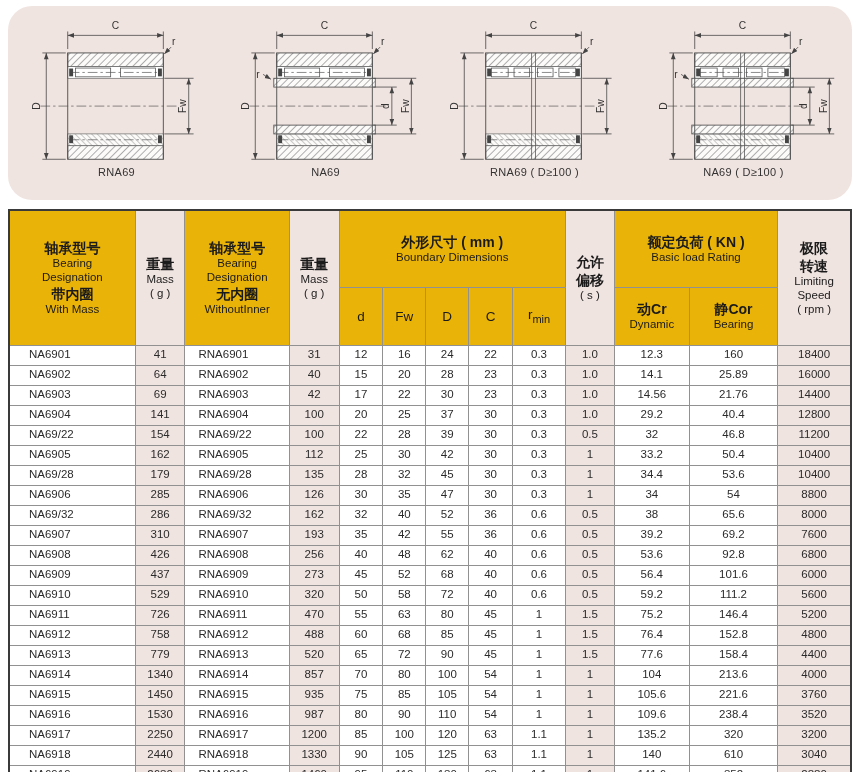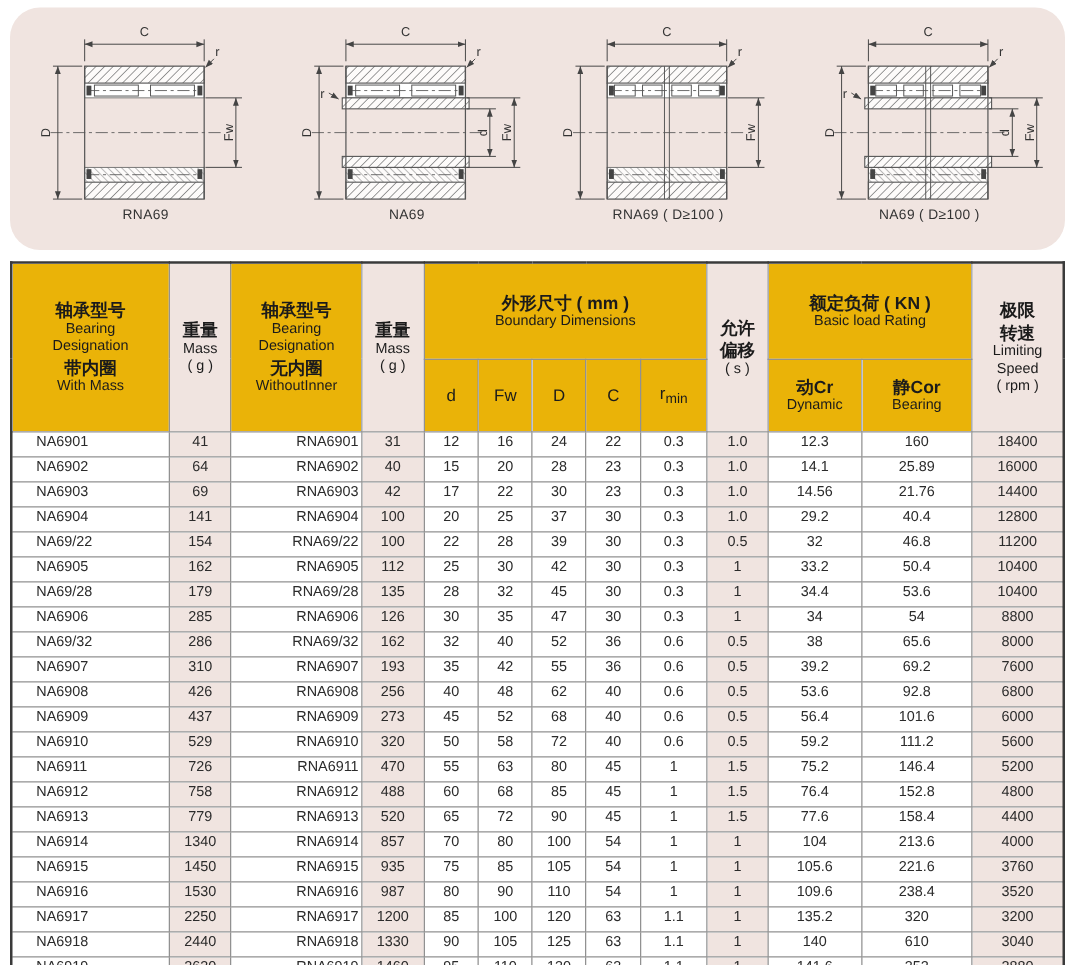--- a/index.html
+++ b/index.html
@@ -19,21 +19,21 @@
   thead tr:nth-child(2){height:58px}
   th{font-weight:normal;color:#1b1b1b;padding:1px 0;vertical-align:middle;text-align:center;background:#eab308}
   .zh{font-size:14px;font-weight:bold;line-height:1.3}
   .en{font-size:11.5px;line-height:1.2}
   .sub{font-size:13.5px}
   sub{font-size:11px}
   .pink{background:#f0e4e0}
   td{font-size:11.5px;color:#2b2b2b;text-align:center;height:19px;line-height:1;padding:0 2px;background:#fff}
   td.pink{background:#f0e4e0}
   td.name1{text-align:left;padding-left:19px}
-  td.name2{text-align:right;padding-left:13px}
+  td.name2{text-align:left;padding-left:13px}
 </style>
 </head>
 <body>
 
 <div class="panel" id="drawings">
     <div class="dcell">
       <svg class="bsvg" width="200" height="152" viewBox="0 0 205 152">
         <defs>
     <pattern id="bg0h" patternUnits="userSpaceOnUse" width="5" height="5" patternTransform="rotate(45)">
             <rect width="5" height="5" fill="#fdfbfa"></rect>

